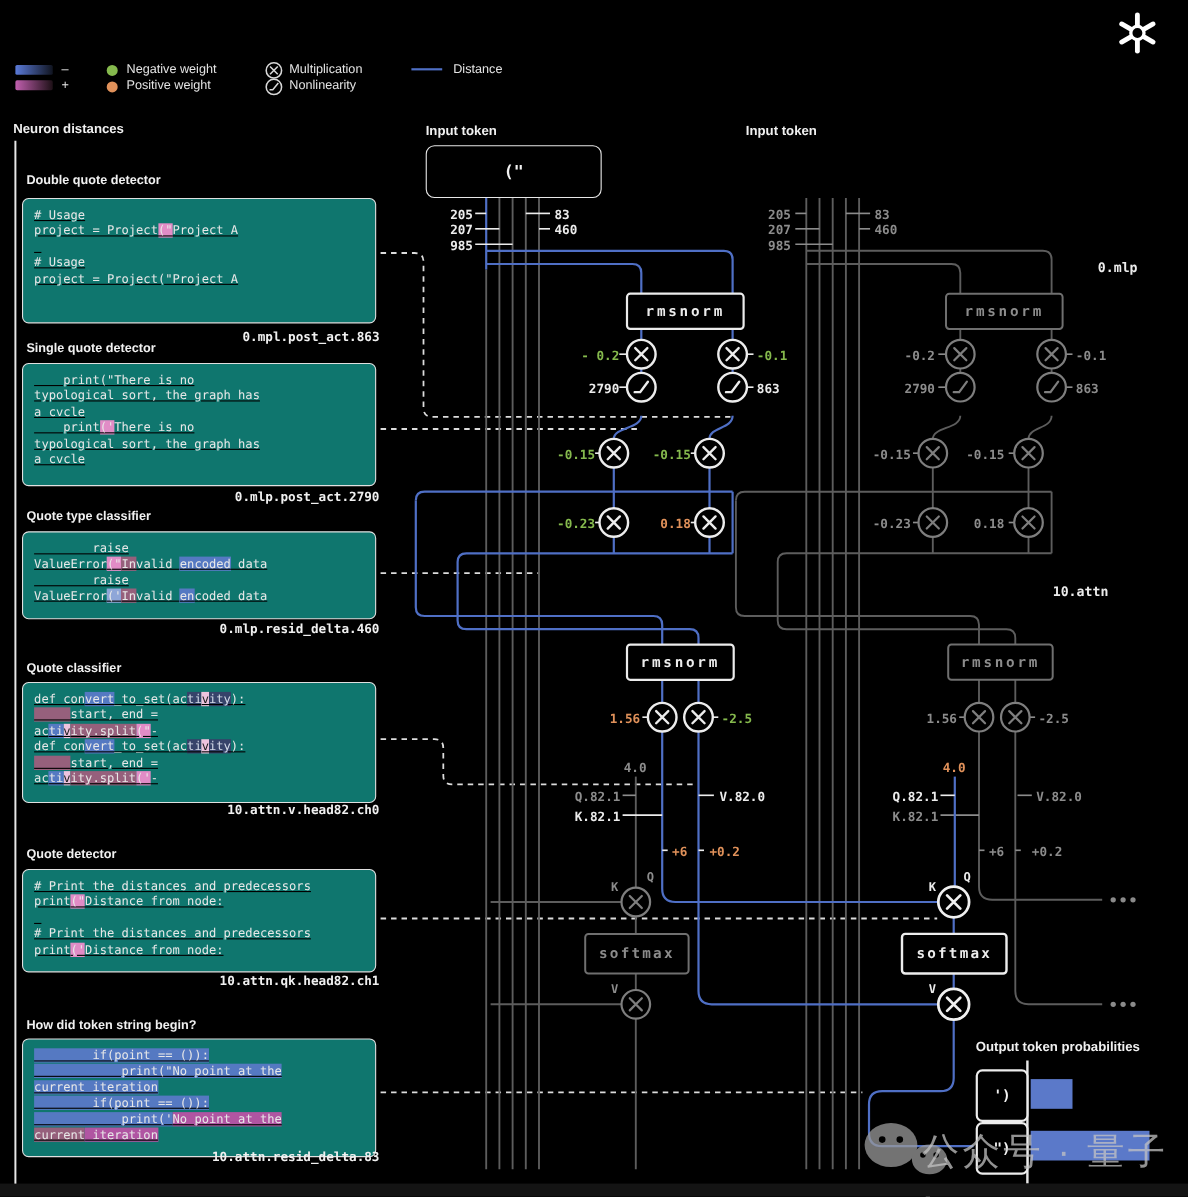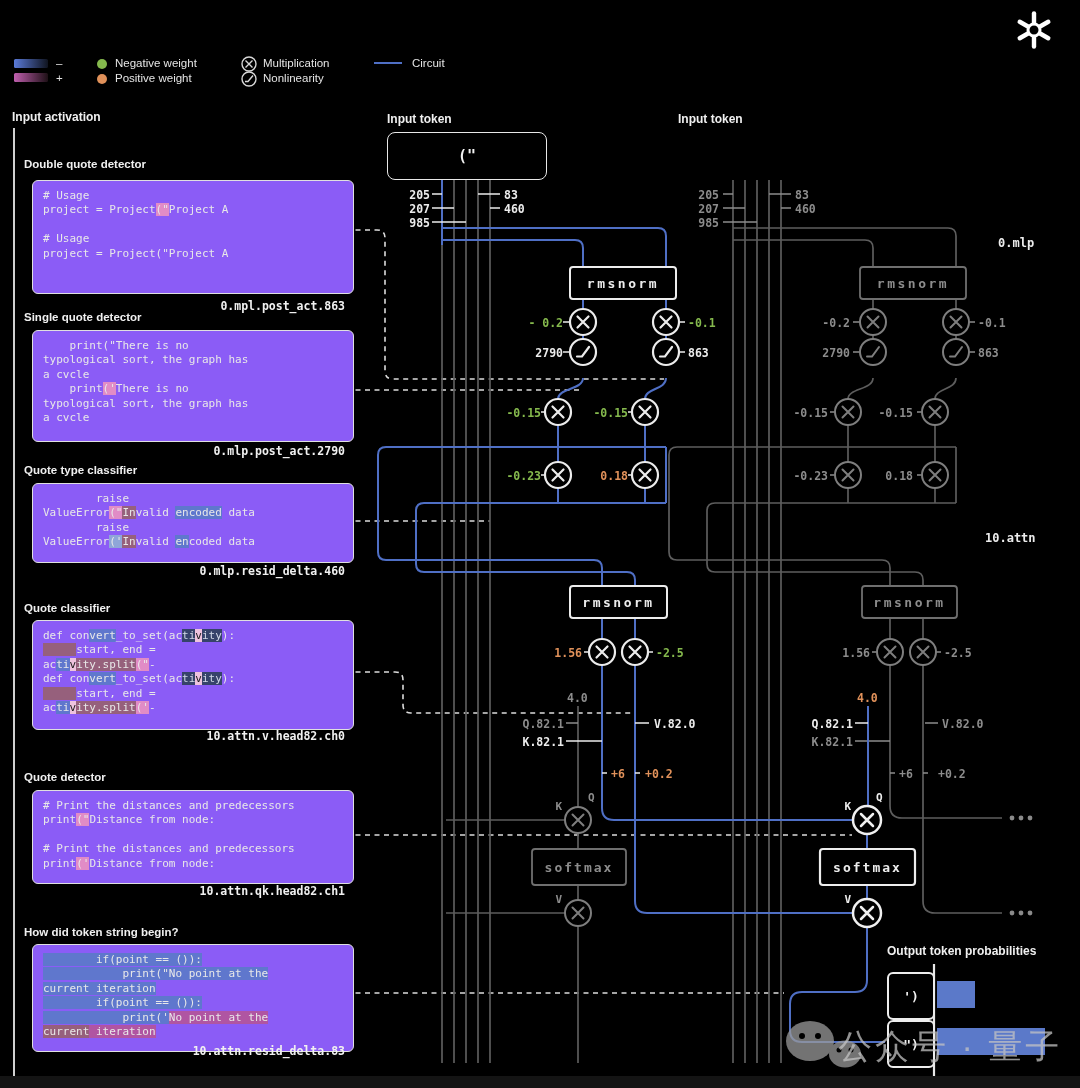--- a/index.html
+++ b/index.html
@@ -4,22 +4,22 @@
 <style>
   html,body{margin:0;padding:0;background:#000;}
   #stage{position:relative;width:1080px;height:1088px;background:#000;overflow:hidden;
          font-family:"Liberation Sans",sans-serif;}
   svg{position:absolute;left:0;top:0;}
   .title{position:absolute;left:28px;top:16px;font:700 17.5px "Liberation Sans",sans-serif;
          color:#f5f5f5;letter-spacing:-0.2px;}
   .legtxt{position:absolute;font:400 11.5px "Liberation Sans",sans-serif;color:#e4e4e4;}
   .seclab{position:absolute;font:700 12px "Liberation Sans",sans-serif;color:#f0f0f0;}
   .boxtitle{position:absolute;font:700 11.5px "Liberation Sans",sans-serif;color:#f0f0f0;}
-  .fbox{position:absolute;left:32px;width:300px;border:1.5px solid #e0e0e0;border-radius:6px;
-        background:#8b5cf6;padding:8px 10px;}
+  .fbox{position:absolute;left:20px;width:300px;border:1.5px solid #e0e0e0;border-radius:6px;
+        background:#0f766e;padding:8px 10px;text-decoration:underline;}
   .code-line{height:14.4px;line-height:14.4px;font:400 11px "DejaVu Sans Mono",monospace;
              color:#e8e8e8;white-space:pre;}
   .code-line span{white-space:pre;}
   .h-pink{background:#e18cc6;}
   .h-paleblue{background:#8fa6d8;}
   .h-blue{background:rgba(91,122,201,0.92);}
   .h-navy{background:#36436a;color:#d3dae8;}
   .h-mauve{background:#96607c;}
   .h-magenta{background:#b055a2;}
   .h-pinklight{background:#eec3de;color:#1b1b1b;}
@@ -295,23 +295,23 @@
   </g>
 </svg>
 
 
 <div class="legtxt" style="left:56px;top:57px;">–</div>
 <div class="legtxt" style="left:56px;top:72px;">+</div>
 <div class="legtxtt legtxt" style="left:115px;top:57px;">Negative weight</div>
 <div class="legtxt" style="left:115px;top:72px;">Positive weight</div>
 <div class="legtxt" style="left:263px;top:57px;">Multiplication</div>
 <div class="legtxt" style="left:263px;top:72px;">Nonlinearity</div>
-<div class="legtxt" style="left:412px;top:57px;">Circuit</div>
-
-<div class="seclab" style="left:12px;top:110px;">Input activation</div>
+<div class="legtxt" style="left:412px;top:57px;">Distance</div>
+
+<div class="seclab" style="left:12px;top:110px;">Neuron distances</div>
 
 <div class="boxtitle" style="left:24px;top:158px;">Double quote detector</div>
 <div class="fbox" style="top:180px;height:96px;">
       <div class="code-line"><span># Usage</span></div>
       <div class="code-line"><span>project = Project</span><span class="h-pink">("</span><span>Project A</span></div>
       <div class="code-line">&nbsp;</div>
       <div class="code-line"><span># Usage</span></div>
       <div class="code-line"><span>project = Project("Project A</span></div>
     </div>
 <div class="footerlbl" style="right:735px;top:299px;text-align:center;">0.mpl.post_act.863</div>
@@ -401,21 +401,21 @@
 <div class="normlbl graytxt" style="left:532px;top:849px;width:94px;height:36px;letter-spacing:2px;">softmax</div>
 
 <div class="seclab" style="left:678px;top:112px;">Input token</div>
 <div class="lbl gr" style="right:361px;top:188px;">205</div>
 <div class="lbl gr" style="right:361px;top:202px;">207</div>
 <div class="lbl gr" style="right:361px;top:216px;">985</div>
 <div class="lbl gr" style="left:795px;top:188px;">83</div>
 <div class="lbl gr" style="left:795px;top:202px;">460</div>
 
 <div class="lbl b" style="left:998px;top:236px;font-size:12px;">0.mlp</div>
-<div class="lbl b" style="left:985px;top:531px;font-size:12px;">10.attn</div>
+<div class="lbl b" style="left:957px;top:531px;font-size:12px;">10.attn</div>
 
 <div class="normlbl graytxt" style="left:860px;top:267px;width:106px;height:32px;">rmsnorm</div>
 <div class="lbl gr" style="right:230px;top:316px;">-0.2</div>
 <div class="lbl gr" style="left:978px;top:316px;">-0.1</div>
 <div class="lbl gr" style="right:230px;top:346px;">2790</div>
 <div class="lbl gr" style="left:978px;top:346px;">863</div>
 <div class="lbl gr" style="right:252px;top:406px;">-0.15</div>
 <div class="lbl gr" style="right:167px;top:406px;">-0.15</div>
 <div class="lbl gr" style="right:252px;top:469px;">-0.23</div>
 <div class="lbl gr" style="right:167px;top:469px;">0.18</div>

